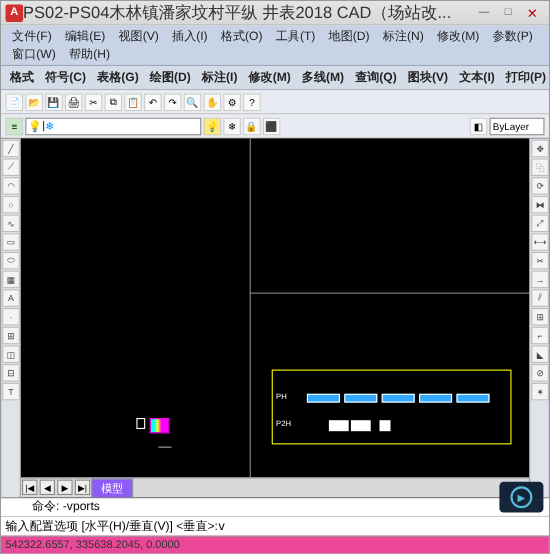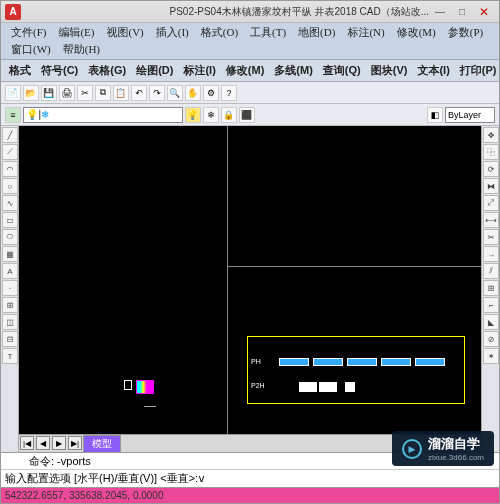--- a/index.html
+++ b/index.html
@@ -1,24 +1,24 @@
 <!DOCTYPE html>
 <html><head>
 <meta charset="utf-8">
 <style>
 * { box-sizing: border-box; margin: 0; padding: 0; font-family: "Microsoft YaHei", sans-serif; }
 body { background: #f0f0f0; width: 500px; height: 504px; overflow: hidden; font-size: 11px; }
 .win { border: 1px solid #999; background: #e8e8e8; height: 504px; display: flex; flex-direction: column; }
 .titlebar { background: linear-gradient(#e4e4e4,#d8d8d8); height: 22px; display: flex; align-items: center; padding: 0 4px; border-bottom: 1px solid #bbb; }
 .titlebar .logo { width: 16px; height: 16px; background: #d32f2f; border-radius: 2px; display: flex; align-items: center; justify-content: center; color: #fff; font-weight: bold; font-size: 10px; }
-.titlebar .title { flex: 1; text-align: right; font-size: 10px; color: #333; }
+.titlebar .title { flex: 1; text-align: left; font-size: 15px; color: #333; }
 .titlebar .wbtn { width: 22px; height: 16px; display: flex; align-items: center; justify-content: center; color: #555; font-size: 10px; border: 1px solid transparent; }
 .titlebar .wbtn.close { color: #c00; font-size: 12px; }
 .menubar { background: #c8d4e6; display: flex; flex-wrap: wrap; padding: 1px 4px; border-bottom: 1px solid #9ab; font-size: 11px; }
-.menubar .mi { padding: 1px 6px; color: #222; cursor: default; font-family: Liberation Serif, serif; }
+.menubar .mi { padding: 1px 6px; color: #222; cursor: default; }
 .ribbon { background: #d4dce8; display: flex; padding: 2px 4px; gap: 2px; border-bottom: 1px solid #aab; font-size: 11px; overflow: hidden; white-space: nowrap; font-weight: bold; }
 .ribbon .rt { padding: 1px 4px; color: #222; }
 .toolbar { background: #e8ecf2; display: flex; padding: 2px 4px; gap: 2px; border-bottom: 1px solid #bbb; align-items: center; height: 22px; }
 .tbtn { width: 16px; height: 16px; border: 1px solid #ccc; background: #f8f8f8; display: flex; align-items: center; justify-content: center; font-size: 9px; }
 .tbtn.y { background: #ffe87a; }
 .tbtn.g { background: #c8e8c8; }
 .layercombo { width: 160px; height: 16px; border: 1px solid #888; background: #fff; font-size: 10px; padding: 0 2px; display: flex; align-items: center; }
 .bylayer { width: 50px; height: 16px; border: 1px solid #888; background: #fff; font-size: 9px; padding: 0 2px; display: flex; align-items: center; }
 .workspace { flex: 1; display: flex; background: #000; position: relative; }
 .ltools { width: 18px; background: #e0e4ea; display: flex; flex-direction: column; gap: 1px; padding: 1px; border-right: 1px solid #aaa; }
@@ -196,17 +196,13 @@
     <span>输入配置选项 [水平(H)/垂直(V)] &lt;垂直&gt;: </span>
     <input value="v" style="">
   </div>
   <div class="status">
     <span>542322.6557, 335638.2045, 0.0000</span>
   </div>
 </div>
 
 <div class="watermark">
   <div class="play">▶</div>
-  <div>
-    <div class="wt1">溜溜自学</div>
-    <div class="wt2">zixue.3d66.com</div>
-  </div>
 </div>
 
 </body></html>

